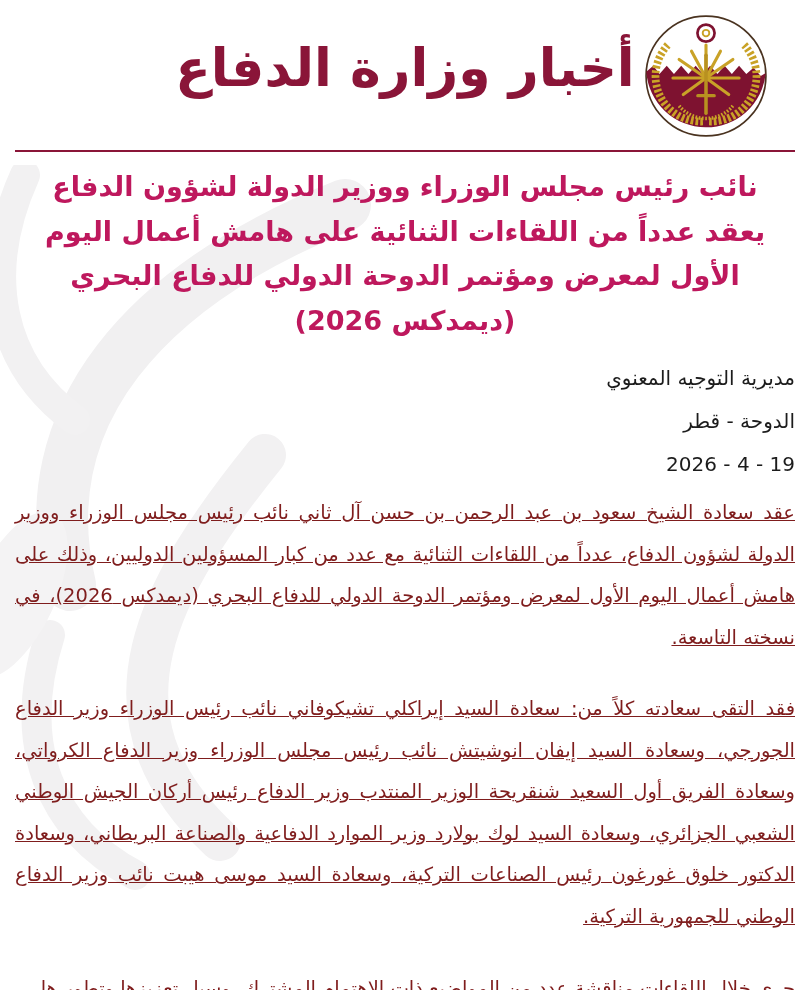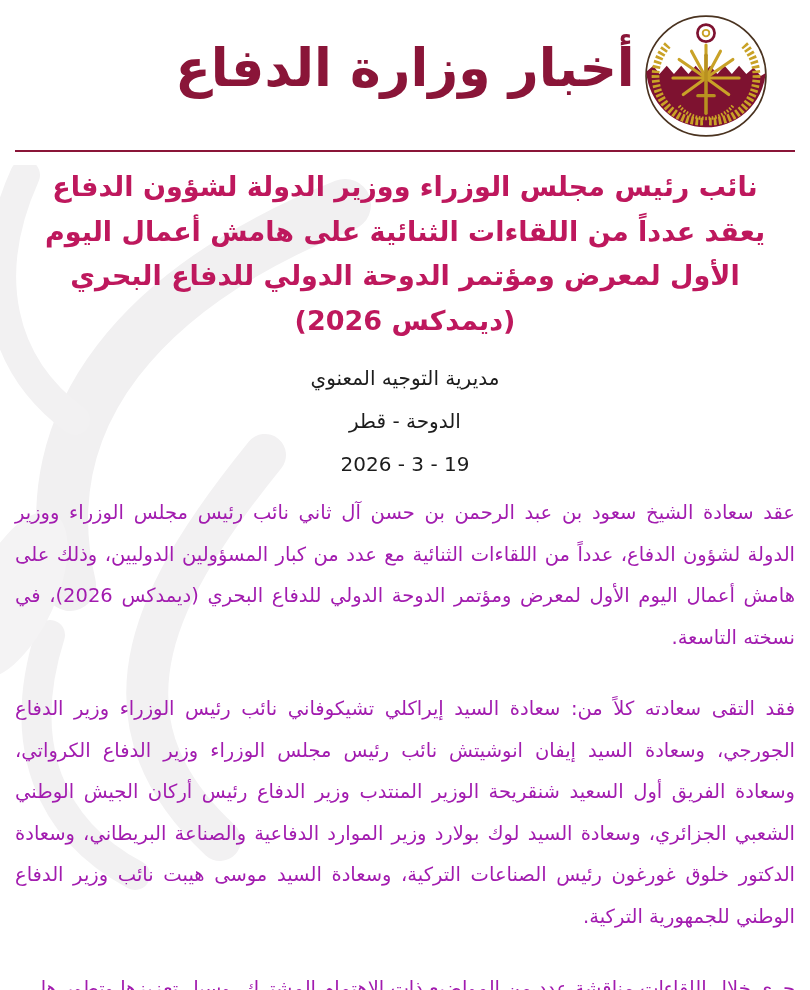--- a/index.html
+++ b/index.html
@@ -24,28 +24,28 @@
   .separator{height:2px;background:#8A1538;margin:0 15px;flex:0 0 auto;}
 
   
   .headline{
     direction:rtl;text-align:center;font-weight:800;color:#be185d;
     font-size:27px;line-height:1.65;margin:13px auto 0;max-width:775px;
     flex:0 0 auto;
   }
 
   
-  .meta{direction:rtl;text-align:center;padding:14px 15px 0;font-size:20px;line-height:2.15;flex:0 0 auto;}
+  .meta{direction:rtl;text-align:right;padding:14px 15px 0;font-size:20px;line-height:2.15;flex:0 0 auto;}
   .meta div{white-space:nowrap;}
 
   
   .body-text{direction:rtl;padding:6px 15px 0;flex:0 0 auto;}
   .body-text p{
     font-size:19.5px;line-height:2.13;text-align:justify;text-justify:inter-word;
-    margin:0 0 30px 0;color:#a21caf;
+    margin:0 0 30px 0;color:#7f1d1d;text-decoration:underline;
   }
   .body-text p.short{text-align:right;}
   .body-text p:last-child{margin-bottom:0;}
 </style>
 </head>
 <body>
 
 <svg class="watermark" width="460" height="800" viewBox="0 0 460 800" fill="none">
   <path d="M390,40 C190,120 75,250 115,420" stroke="#f1f0f1" stroke-width="52" stroke-linecap="round"></path>
   <path d="M70,10 C25,110 45,200 120,255" stroke="#f2f1f2" stroke-width="30" stroke-linecap="round"></path>
@@ -91,21 +91,21 @@
     </svg>
   </div>
 
   <div class="separator"></div>
 
   <h1 class="headline">نائب رئيس مجلس الوزراء ووزير الدولة لشؤون الدفاع يعقد عدداً من اللقاءات الثنائية على هامش أعمال اليوم الأول لمعرض ومؤتمر الدوحة الدولي للدفاع البحري (ديمدكس 2026)</h1>
 
   <div class="meta">
     <div>مديرية التوجيه المعنوي</div>
     <div>الدوحة - قطر</div>
-    <div>19 - 3 - 2026</div>
+    <div>19 - 4 - 2026</div>
   </div>
 
   <div class="body-text">
     <p>عقد سعادة الشيخ سعود بن عبد الرحمن بن حسن آل ثاني نائب رئيس مجلس الوزراء ووزير الدولة لشؤون الدفاع، عدداً من اللقاءات الثنائية مع عدد من كبار المسؤولين الدوليين، وذلك على هامش أعمال اليوم الأول لمعرض ومؤتمر الدوحة الدولي للدفاع البحري (ديمدكس 2026)، في نسخته التاسعة.</p>
     <p>فقد التقى سعادته كلاً من: سعادة السيد إيراكلي تشيكوفاني نائب رئيس الوزراء وزير الدفاع الجورجي، وسعادة السيد إيفان انوشيتش نائب رئيس مجلس الوزراء وزير الدفاع الكرواتي، وسعادة الفريق أول السعيد شنقريحة الوزير المنتدب وزير الدفاع رئيس أركان الجيش الوطني الشعبي الجزائري، وسعادة السيد لوك بولارد وزير الموارد الدفاعية والصناعة البريطاني، وسعادة الدكتور خلوق غورغون رئيس الصناعات التركية، وسعادة السيد موسى هيبت نائب وزير الدفاع الوطني للجمهورية التركية.</p>
     <p class="short" style="margin-bottom:36px;">جرى خلال اللقاءات مناقشة عدد من المواضيع ذات الاهتمام المشترك، وسبل تعزيزها وتطويرها.</p>
 
   </div>
 
 </div>

